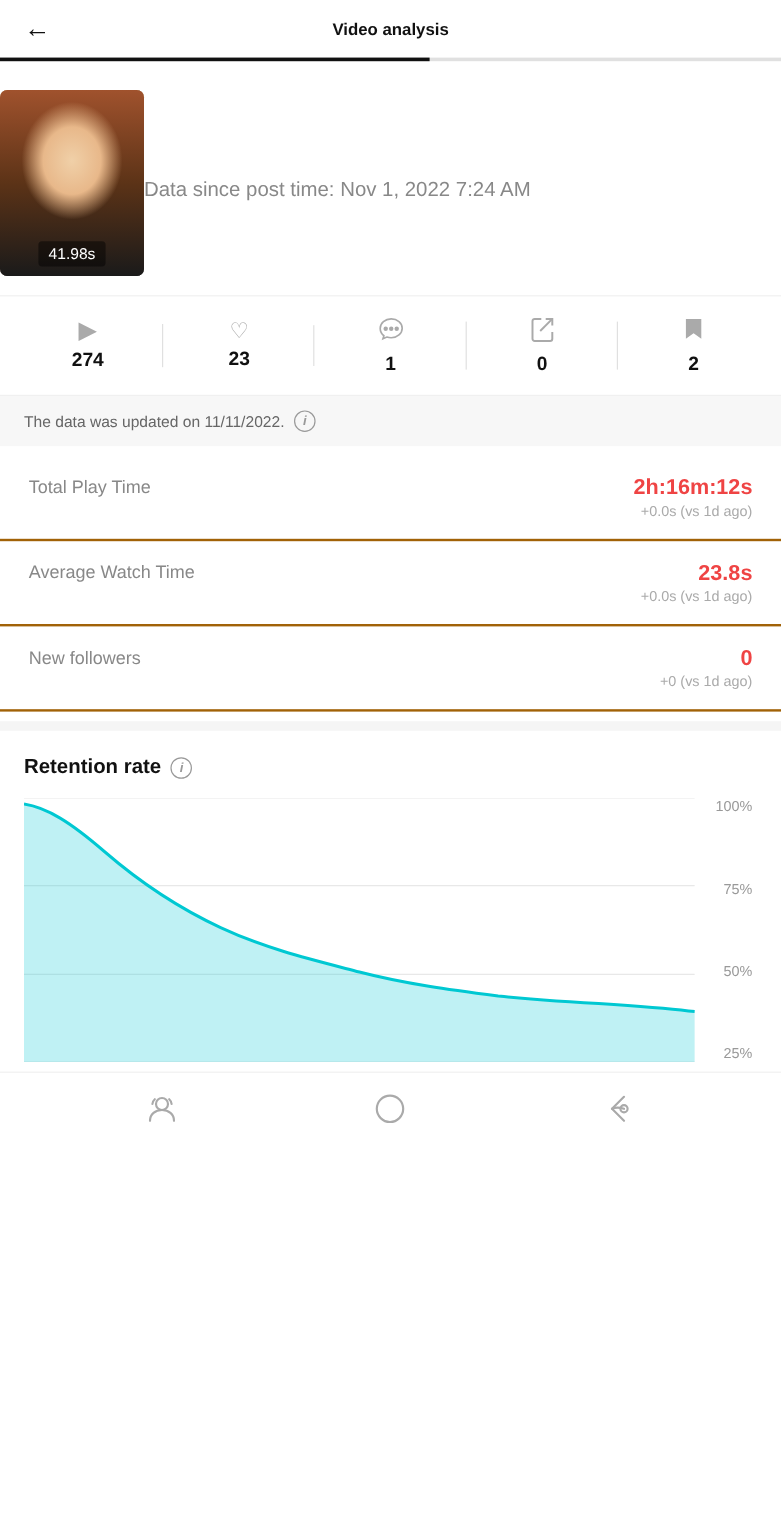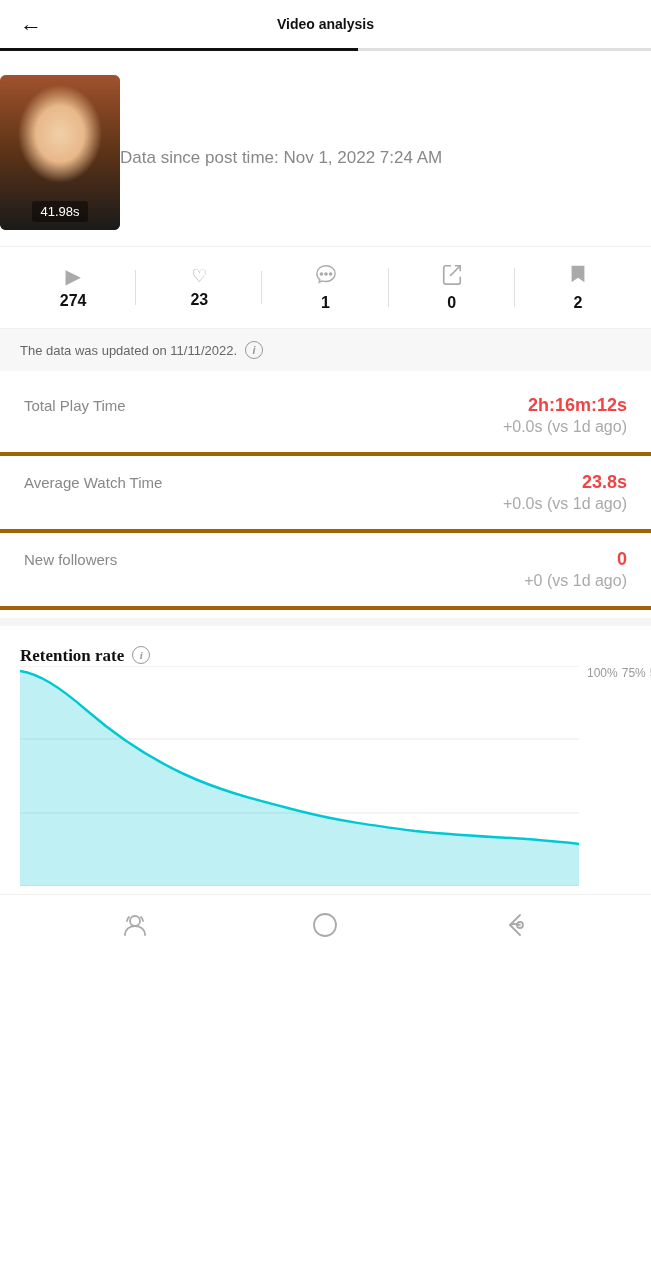--- a/index.html
+++ b/index.html
@@ -160,76 +160,77 @@
     
     .metrics-section {
       padding: 8px 0;
       background: #fff;
     }
     .metric-row {
       display: flex;
       align-items: flex-start;
       justify-content: space-between;
       padding: 16px 24px;
-      border-bottom: 4px solid #a16207;
+      border-bottom: 2px solid #a16207;
     }
     .metric-label {
       font-size: 15px;
       color: #888;
       padding-top: 2px;
     }
     .metric-values {
       text-align: right;
     }
     .metric-main {
       font-size: 18px;
       font-weight: 700;
       color: #ef4444;
     }
     .metric-sub {
-      font-size: 16px;
+      font-size: 12px;
       color: #aaa;
       margin-top: 2px;
     }
 
     
     .section-divider {
       height: 8px;
       background: #f5f5f5;
     }
 
     
     .retention-section {
       padding: 20px 20px 0;
     }
     .retention-header {
       display: flex;
-      align-items: flex-start;
+      align-items: flex-end;
       gap: 8px;
-      font-family: Liberation Serif, serif;
+      margin-bottom: 16px;
     }
     .retention-title {
       font-size: 17px;
       font-weight: 700;
       color: #111;
     }
 
     
     .chart-container {
       position: relative;
       width: 100%;
       height: 220px;
     }
     .chart-labels {
       position: absolute;
       right: 0;
       top: 0;
       bottom: 0;
       width: 48px;
       display: flex;
+      flex-direction: column;
       justify-content: space-between;
       padding: 0 0 0 4px;
     }
     .chart-label {
       font-size: 12px;
       color: #999;
       text-align: right;
       padding-right: 4px;
     }
     .chart-area {

